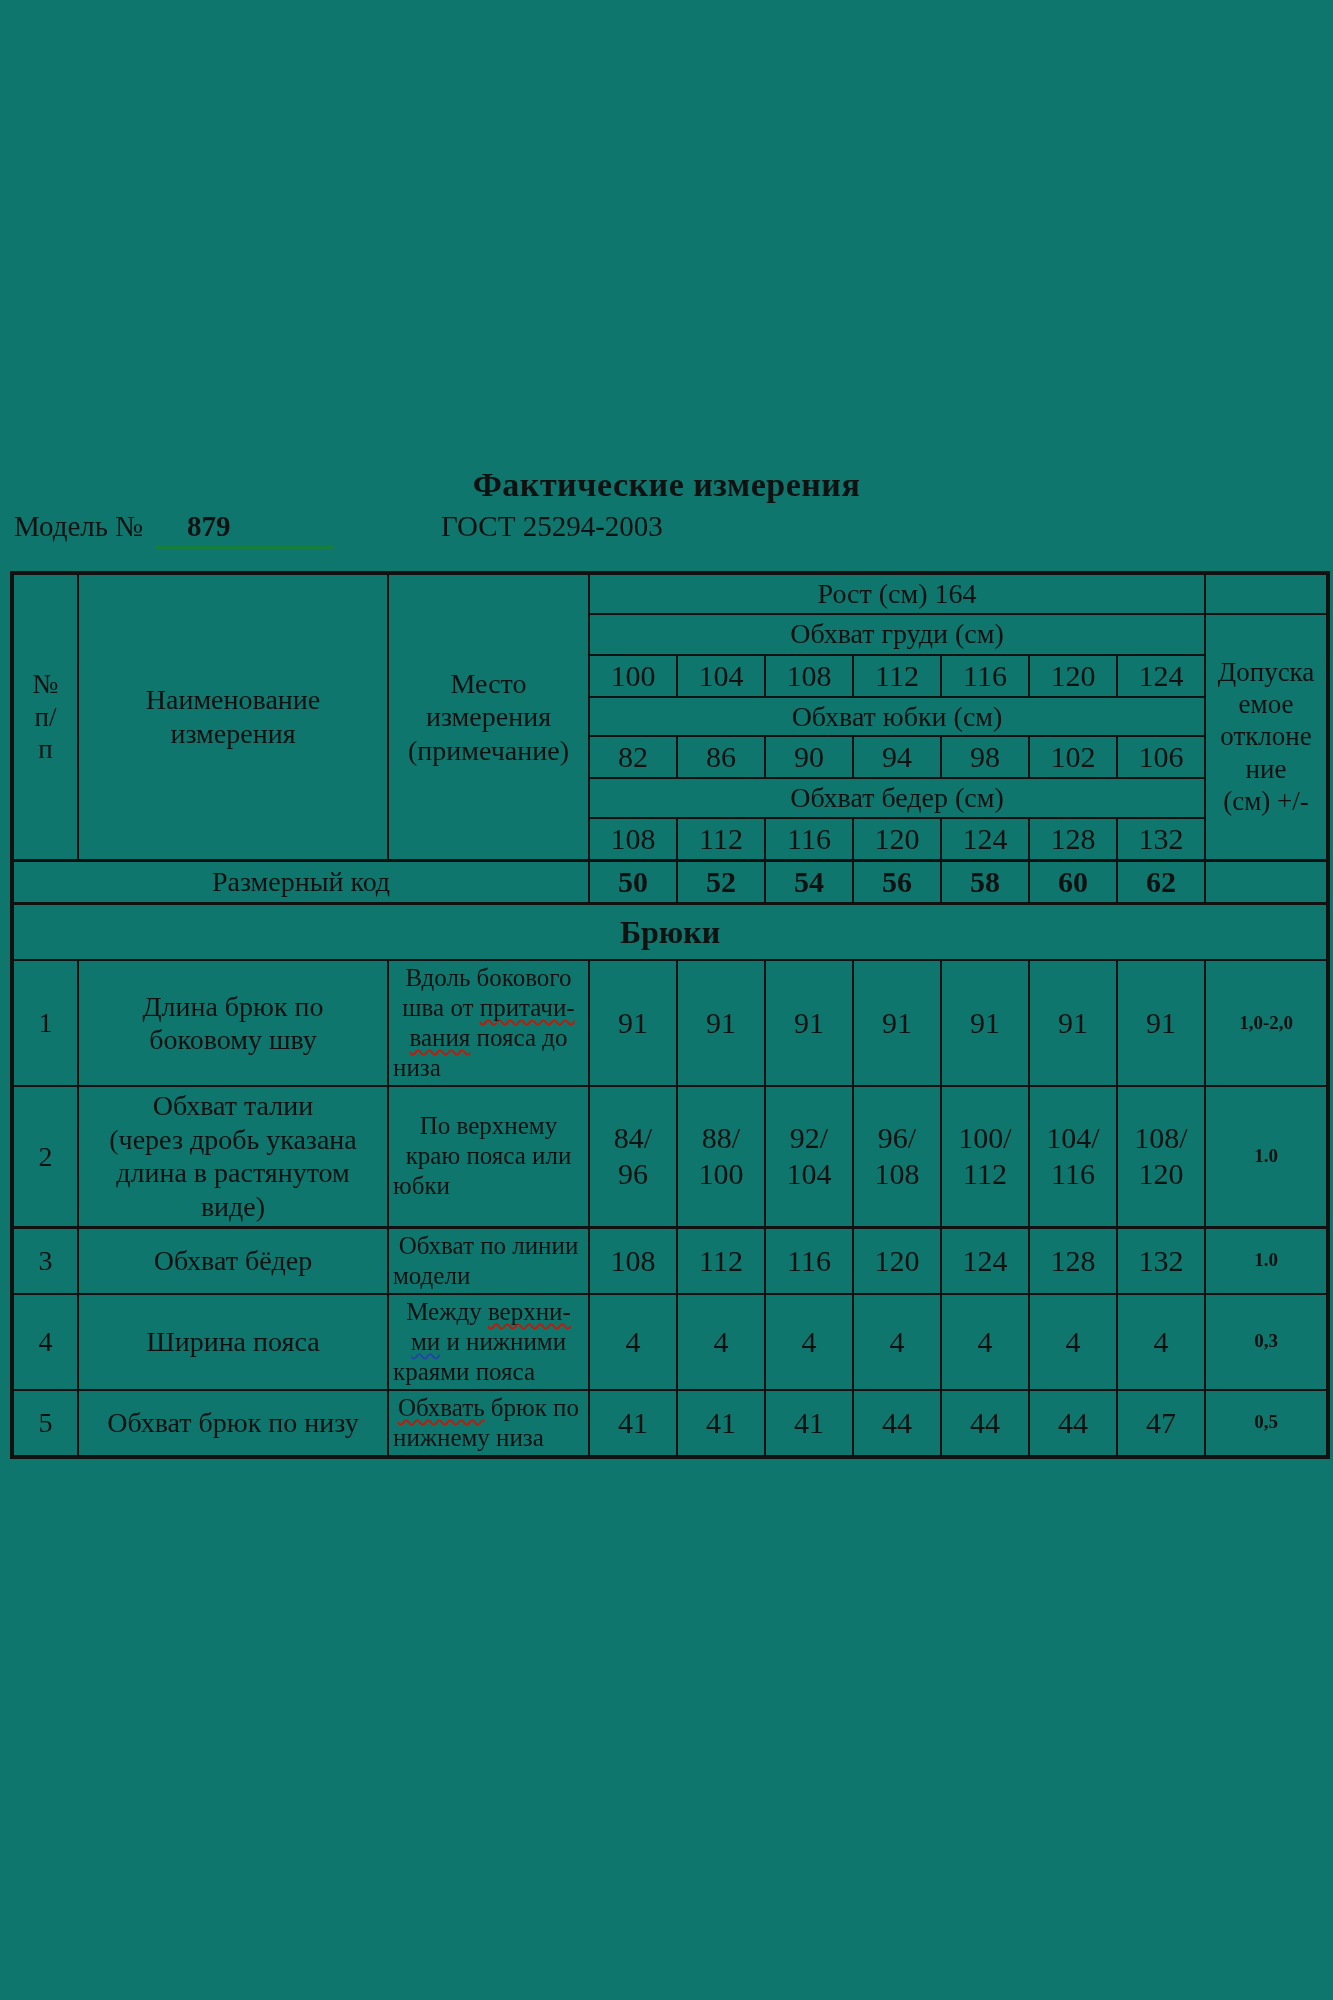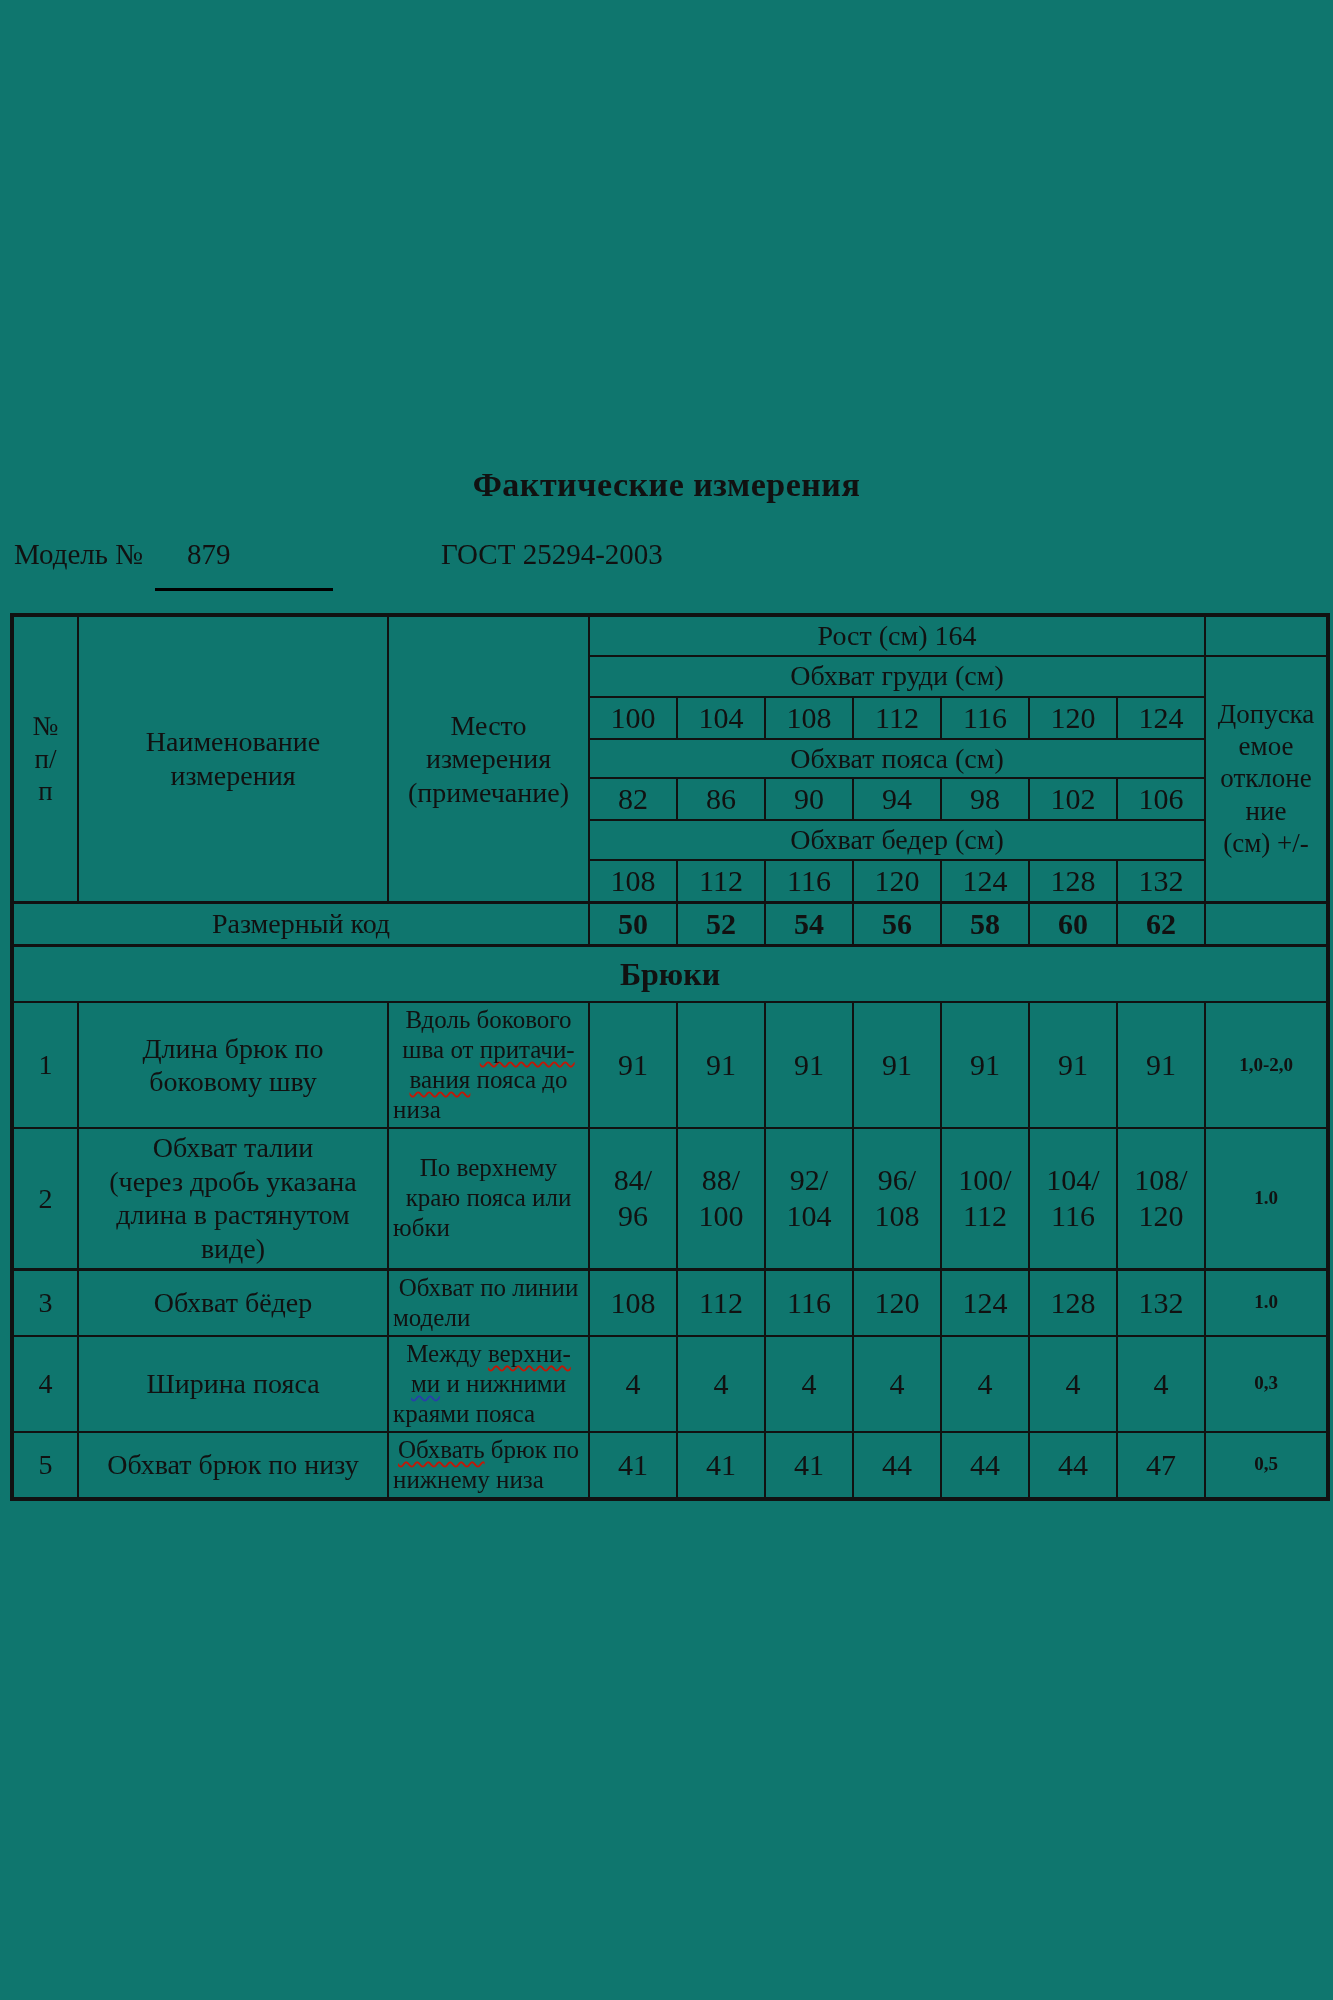--- a/index.html
+++ b/index.html
@@ -27,25 +27,25 @@
   .model-line {
     margin: 6px 0 0 14px;
     font-size: 29px;
     display: flex;
     align-items: baseline;
   }
   .model-blank {
     display: inline-block;
     min-width: 178px;
     margin-left: 12px;
-    padding: 0 10px 17px 32px;
-    border-bottom: 3px solid #000000;
-    font-weight: normal;
-  }
-  .gost { margin-left: 108px; margin-top: 28px; }
+    padding: 0 10px 3px 32px;
+    border-bottom: 3px solid #15803d;
+    font-weight: bold;
+  }
+  .gost { margin-left: 108px; }
 
   table.meas {
     margin: 22px 0 0 10px;
     width: 1316px;
     border-collapse: collapse;
     table-layout: fixed;
     border: 4px solid #111;
   }
   table.meas td {
     border: 2px solid #111;
@@ -153,21 +153,21 @@
       <tr style="height:39px">
         <td class="hdr-val">100</td>
         <td class="hdr-val">104</td>
         <td class="hdr-val">108</td>
         <td class="hdr-val">112</td>
         <td class="hdr-val">116</td>
         <td class="hdr-val">120</td>
         <td class="hdr-val">124</td>
       </tr>
       <tr style="height:30px">
-        <td colspan="7" class="hdr-label">Обхват пояса (см)</td>
+        <td colspan="7" class="hdr-label">Обхват юбки (см)</td>
       </tr>
       <tr style="height:39px">
         <td class="hdr-val">82</td>
         <td class="hdr-val">86</td>
         <td class="hdr-val">90</td>
         <td class="hdr-val">94</td>
         <td class="hdr-val">98</td>
         <td class="hdr-val">102</td>
         <td class="hdr-val">106</td>
       </tr>

